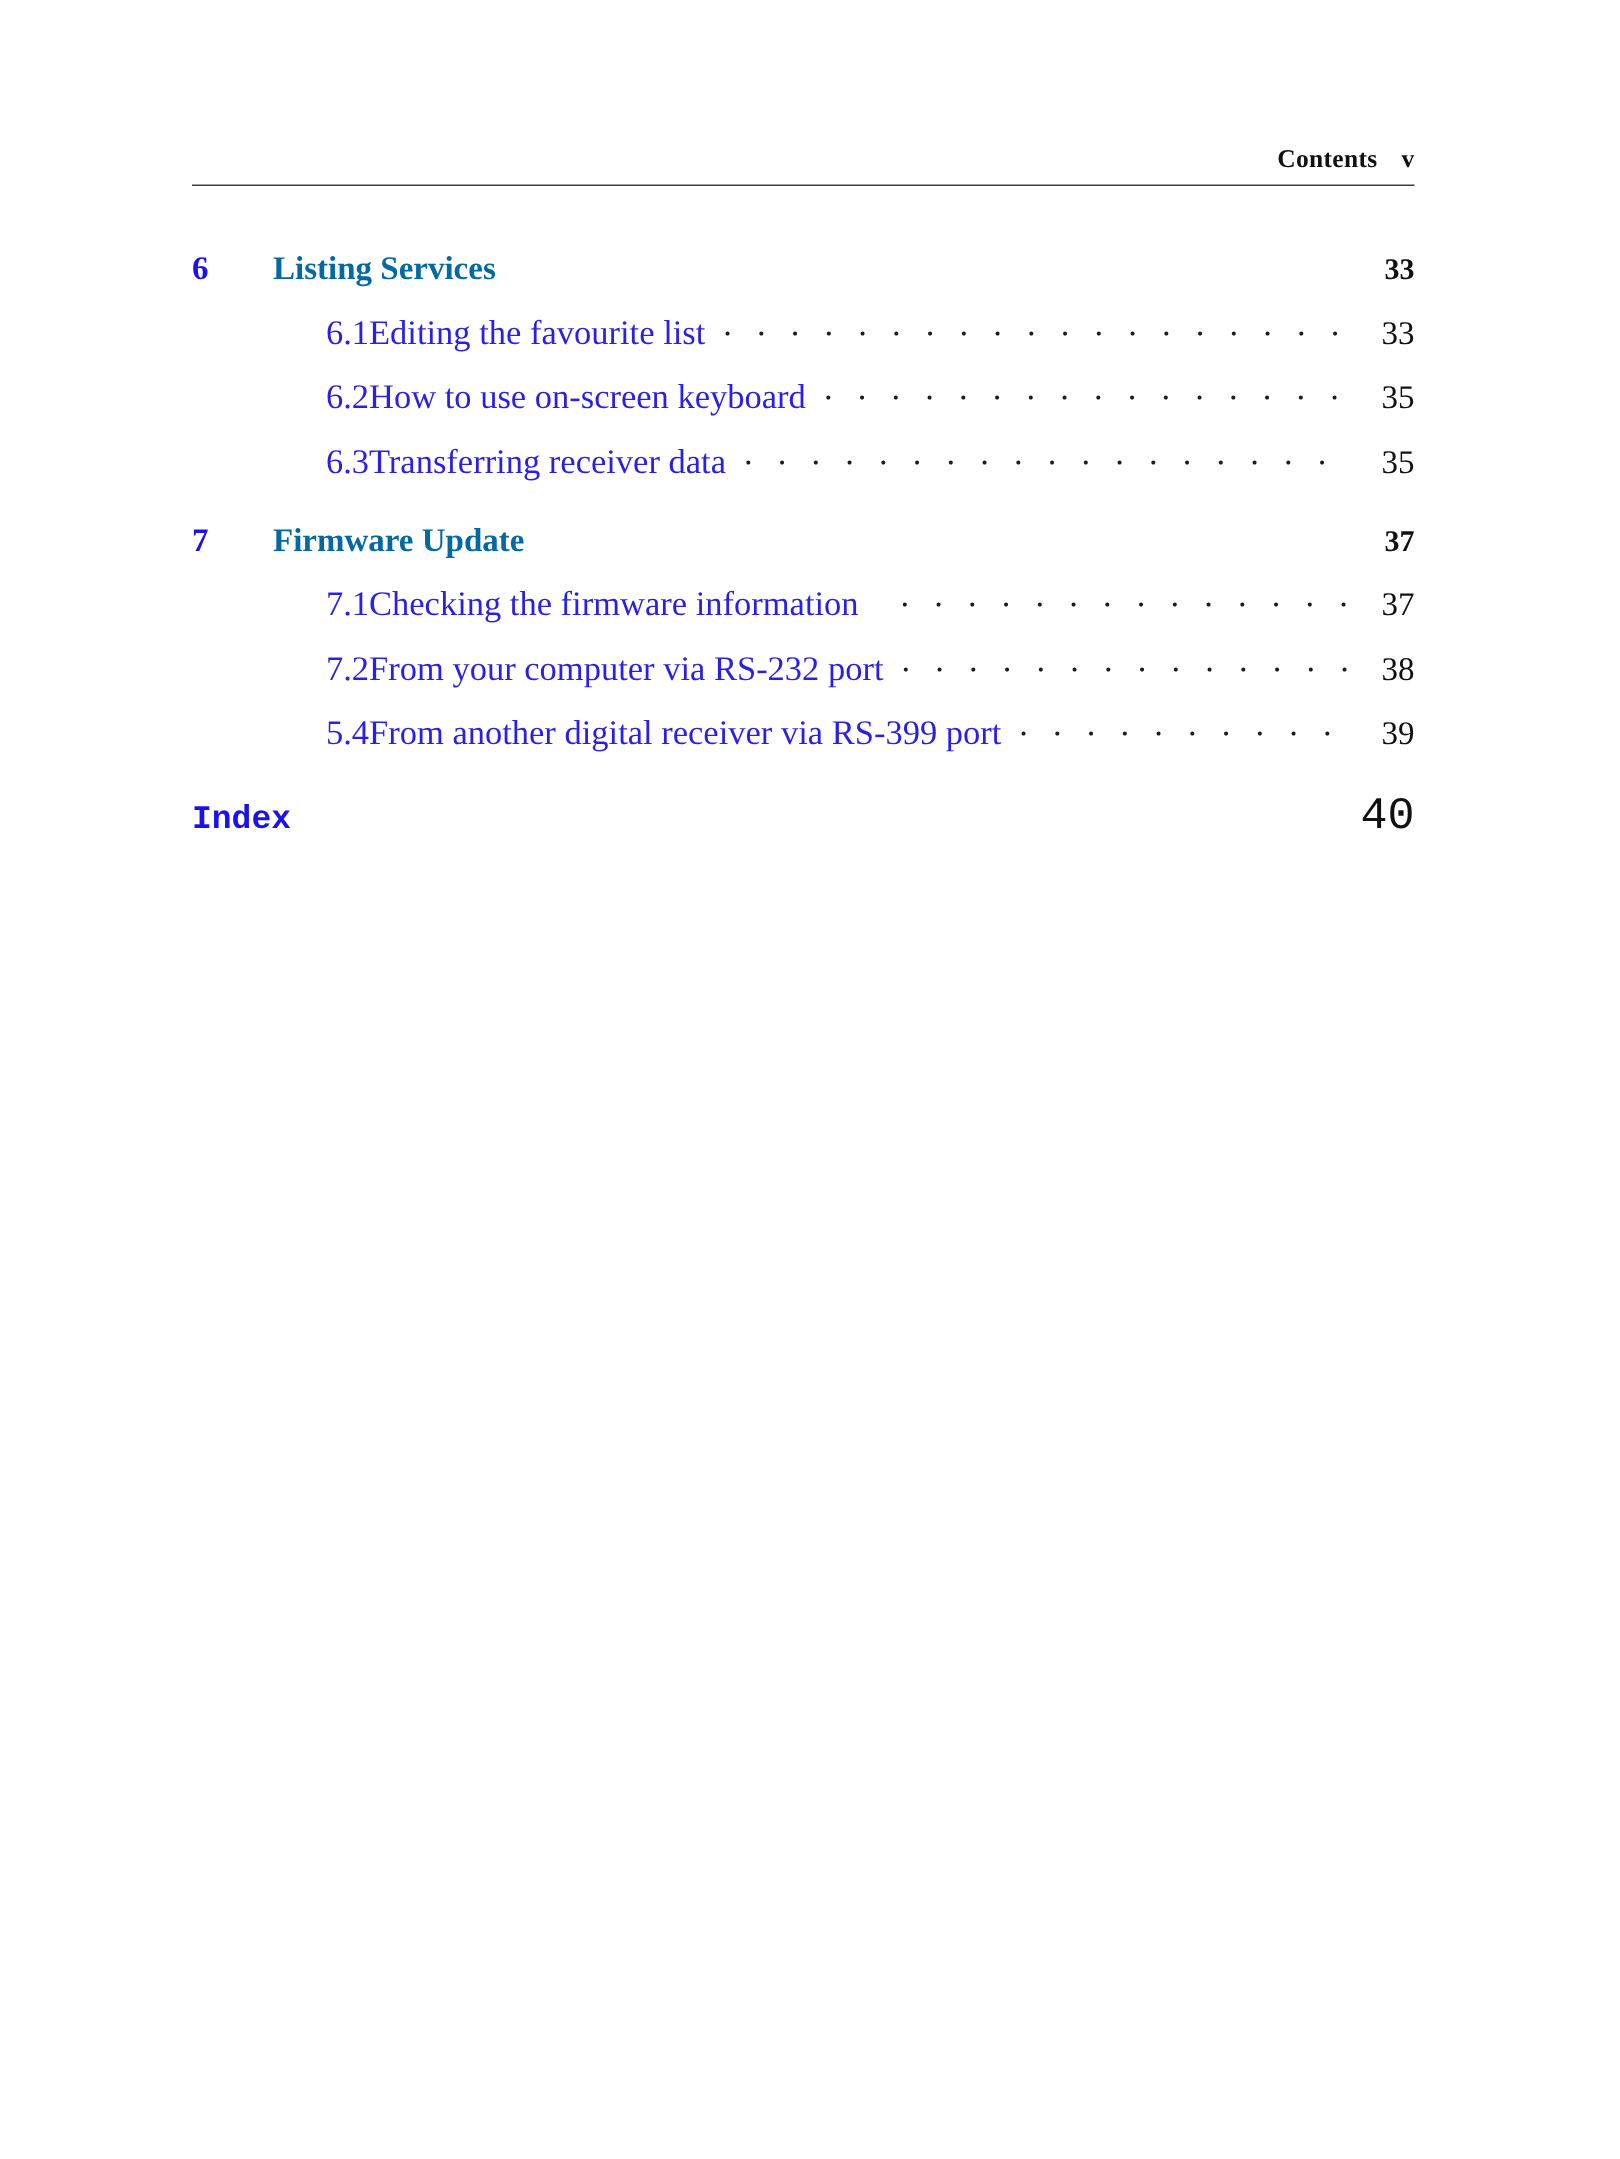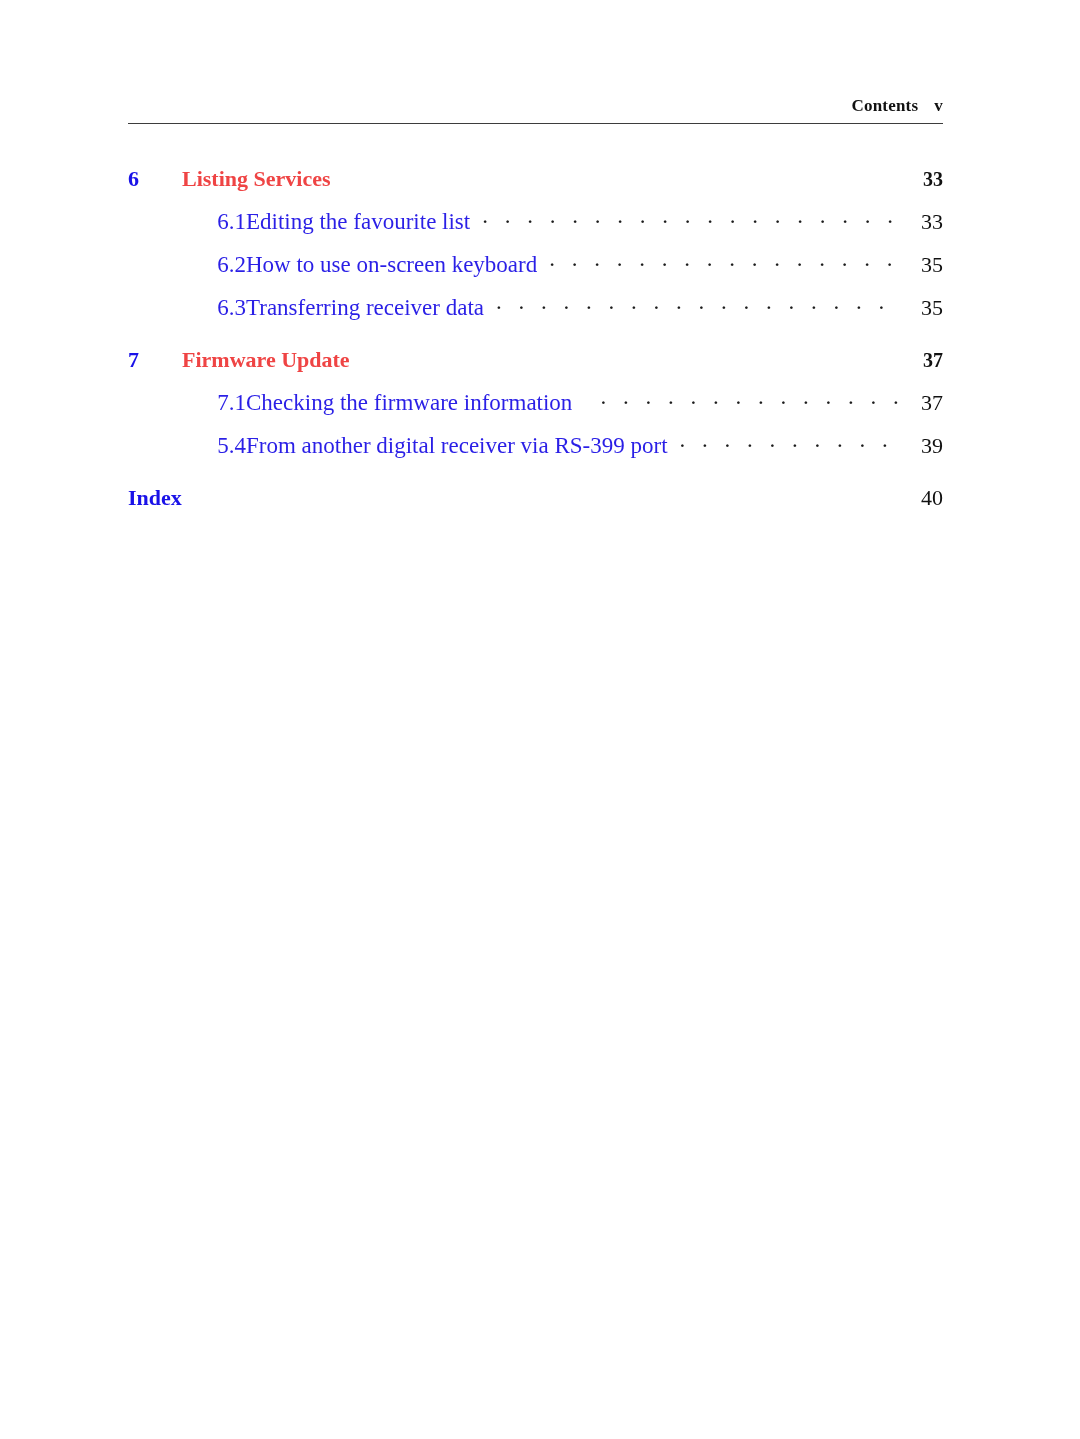--- a/index.html
+++ b/index.html
@@ -70,21 +70,21 @@
     margin-top: 16px;
     margin-bottom: 4px;
   }
   .row.chapter .num {
     width: 54px;
     flex: 0 0 54px;
     text-align: left;
     color: #1a12e8;
   }
   .row.chapter .title {
-    color: #ef4444;
+    color: #0369a1;
     white-space: nowrap;
   }
   .row.chapter .leader {
     flex: 1 1 auto;
   }
   .row.chapter .pageno {
     flex: 0 0 auto;
     min-width: 34px;
     text-align: right;
     color: #111111;
@@ -137,34 +137,35 @@
   
   .row.section.gap .title {
     padding-right: 26px;
   }
 
   
   .row.backmatter {
     font-weight: bold;
     font-size: 22px;
     margin-top: 16px;
+    font-family: Liberation Mono, monospace;
   }
   .row.backmatter .title {
     color: #1a12e8;
   }
   .row.backmatter .leader {
     flex: 1 1 auto;
   }
   .row.backmatter .pageno {
     flex: 0 0 auto;
     min-width: 34px;
     text-align: right;
     color: #111111;
     font-weight: normal;
-    font-size: 22px;
+    font-size: 30px;
   }
 
   .chapter-group { margin-bottom: 26px; }
 </style>
 </head>
 <body>
 
 <div class="page">
 
   <div class="header">
@@ -212,20 +213,26 @@
         <span class="pageno">37</span>
       </div>
 
       <div class="row section gap">
         <span class="num">7.1</span>
         <span class="title">Checking the firmware information</span>
         <span class="leader"></span>
         <span class="pageno">37</span>
       </div>
 
+      <div class="row section">
+        <span class="num">7.2</span>
+        <span class="title">From your computer via RS-232 port</span>
+        <span class="leader"></span>
+        <span class="pageno">38</span>
+      </div>
 
       <div class="row section">
         <span class="num">5.4</span>
         <span class="title">From another digital receiver via RS-399 port</span>
         <span class="leader"></span>
         <span class="pageno">39</span>
       </div>
     </div>
 
     <div class="row backmatter">

